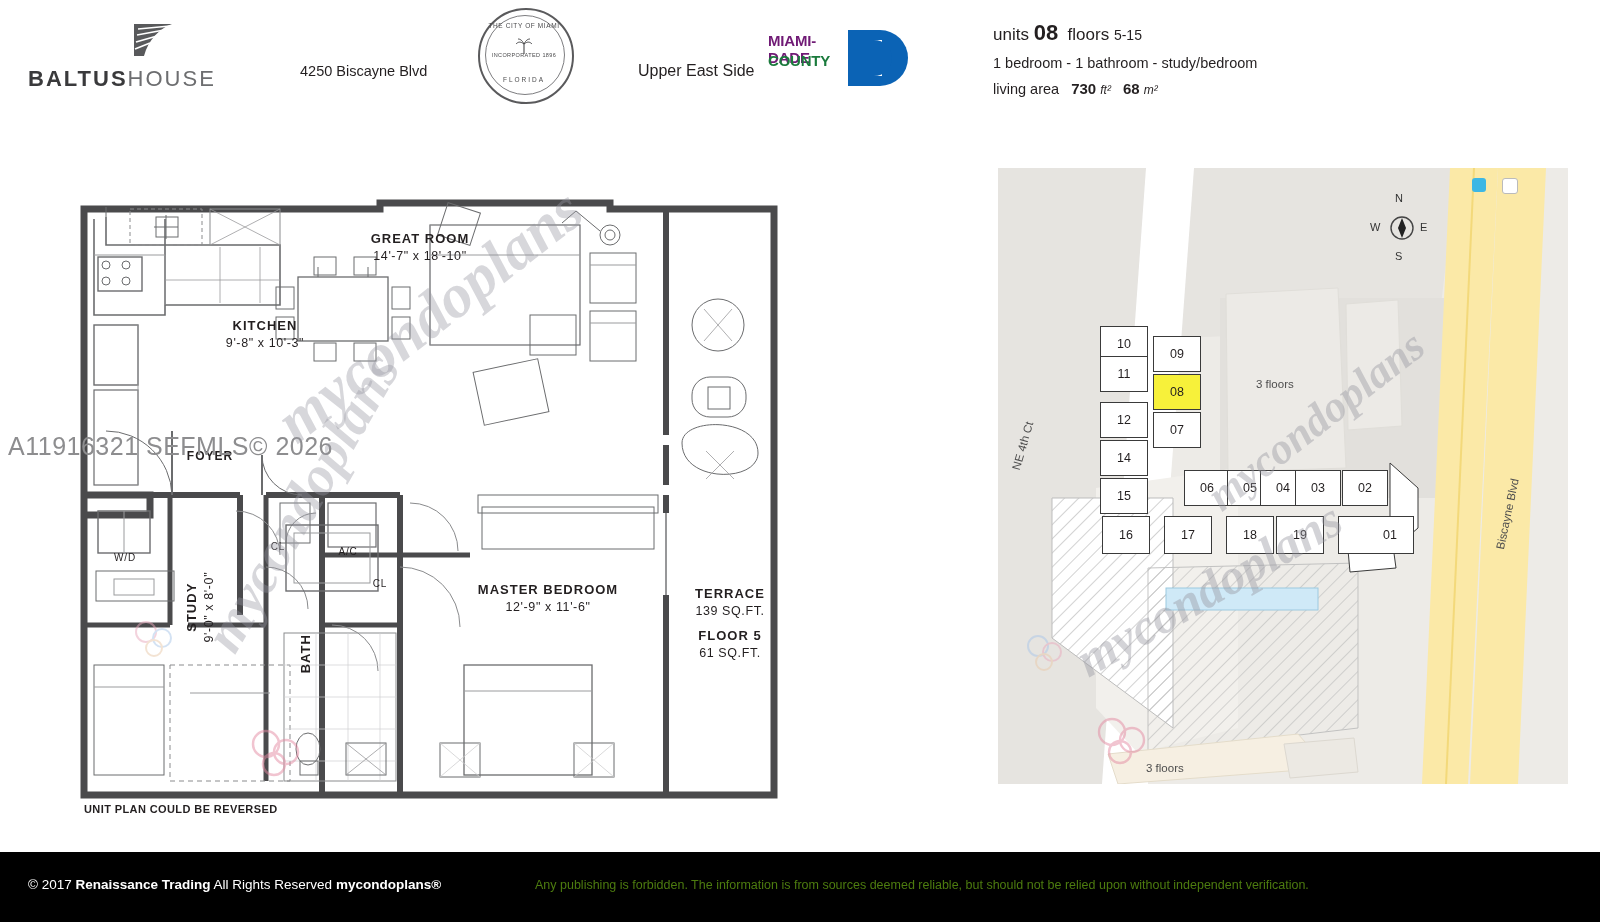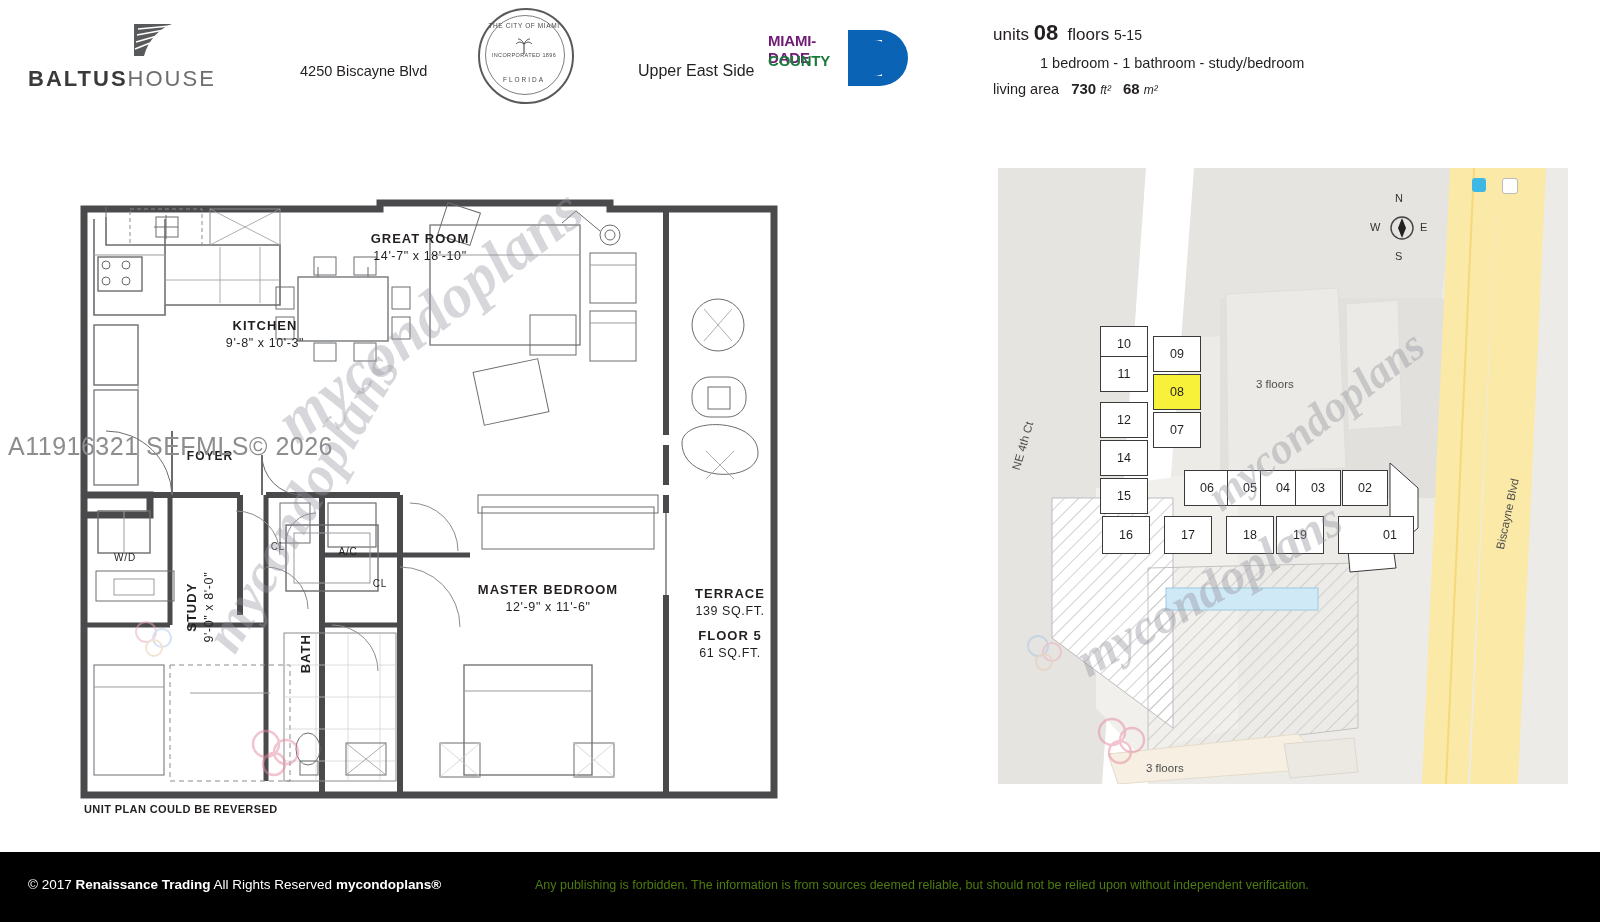--- a/index.html
+++ b/index.html
@@ -49,21 +49,21 @@
       background:#0b63b5; border-radius:0 28px 28px 0; }
   .md-blue:after { content:""; position:absolute; left:8px; top:10px;
       width:26px; height:36px; background:#ffffff; }
   .md-blue:before { content:""; position:absolute; left:8px; top:10px;
       width:36px; height:36px; background:#0b63b5; border-radius:0 18px 18px 0; z-index:2;}
 
   .unitinfo { position:absolute; left:993px; top:20px; width:560px; }
   .ui-row1 { font-size:17px; color:#231f20; }
   .ui-row1 .big { font-size:22px; font-weight:700; }
   .ui-row1 .small { font-size:14px; }
-  .ui-row2 { font-size:14.5px; margin-top:9px;margin-left:47px; }
+  .ui-row2 { font-size:14.5px; margin-top:9px; }
   .ui-row3 { font-size:14.5px; margin-top:9px; }
   .ui-row3 .num { font-weight:700; font-size:15px; }
   .ui-row3 .unit { font-style:italic; font-size:12px; }
 
   
   .plan-wrap { position:absolute; left:70px; top:195px; width:740px; height:640px; }
   .plan-svg { position:absolute; left:0; top:0; }
   .plan-label { position:absolute; text-align:center; font-size:12.5px;
       color:#231f20; letter-spacing:.6px; line-height:1.35; }
   .plan-label .lname { font-weight:700; font-size:13px; letter-spacing:1px; }

